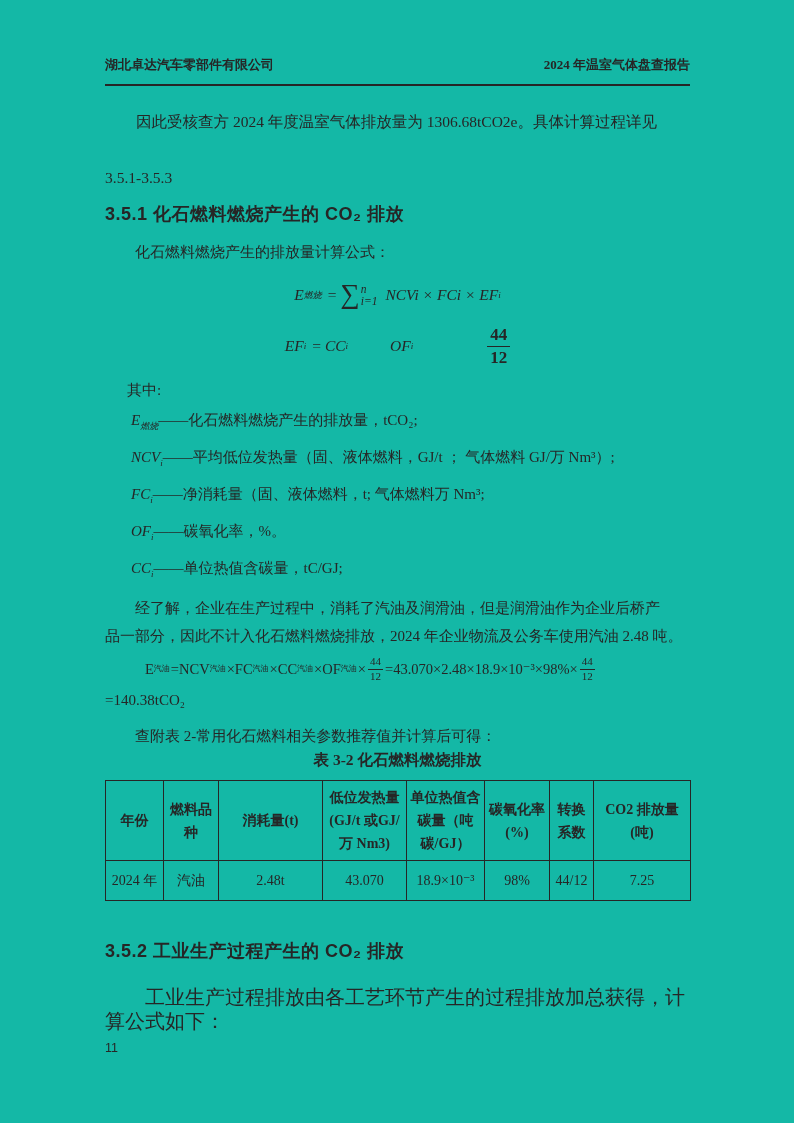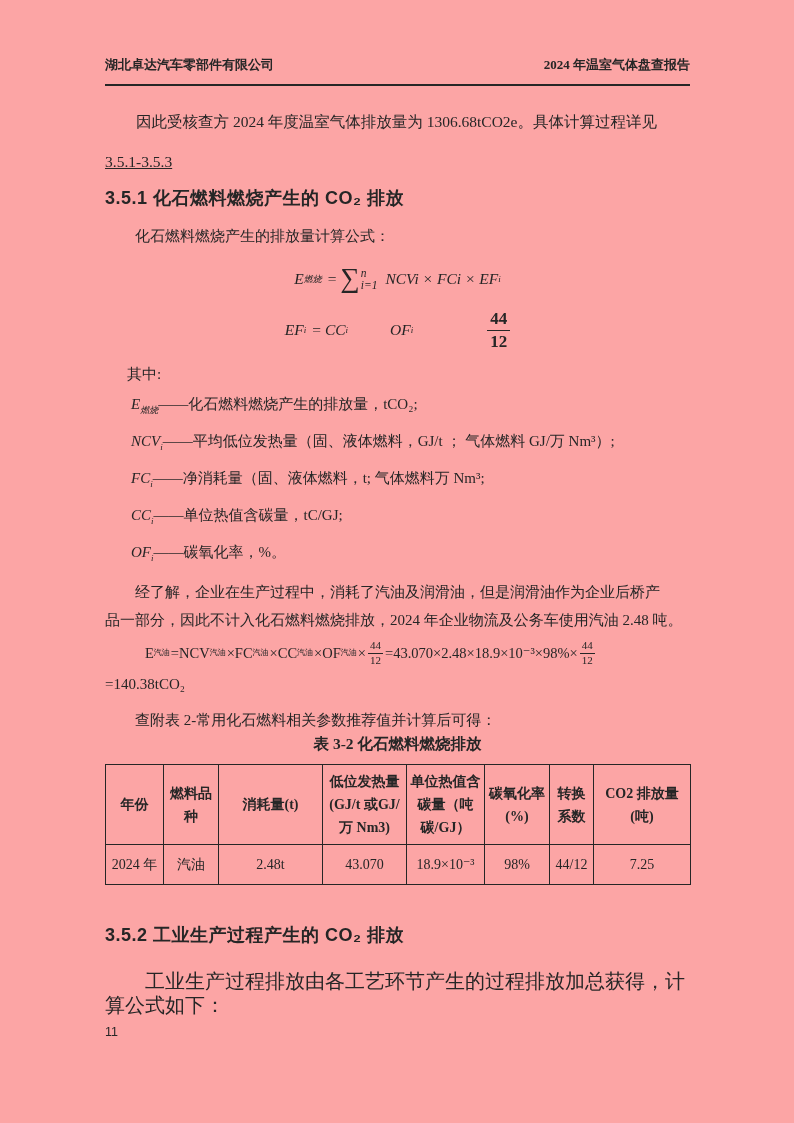--- a/index.html
+++ b/index.html
@@ -1,36 +1,36 @@
 <!DOCTYPE html>
 <html><head>
 <meta charset="utf-8">
 <style>
   html,body{margin:0;padding:0;background:#ffffff;}
   .page{
     position:relative;
     width:794px;height:1123px;
     box-sizing:border-box;
-    background:#fca5a5;
+    background:#14b8a6;
     color:#262626;
     padding:54px 104px 0 105px;
     overflow:hidden;
     font-family:"Liberation Serif","DejaVu Serif",serif;
   }
   
   .hdr{
     display:flex;justify-content:space-between;align-items:flex-end;
     font-size:13px;font-weight:bold;line-height:22px;
     padding-bottom:8px;border-bottom:2px solid #262626;
   }
   
   .p{font-size:15.5px;line-height:24px;margin:0;}
   .ind{text-indent:2em;}
   .intro1{margin-top:24px;}
-  .intro2{margin-top:16px;text-decoration:underline;}
+  .intro2{margin-top:32px;}
   
   .sec-h{
     font-family:"Liberation Sans","DejaVu Sans",sans-serif;
     font-weight:bold;font-size:18px;line-height:24px;
     margin:12px 0 0 0;letter-spacing:0.5px;
   }
   .h351{margin-top:12px;}
   .h352{margin-top:38px;}
   .formula-intro{margin-top:14px;font-size:15px;}
   
@@ -130,24 +130,24 @@
     <div class="def">
       <span class="it">E</span><span class="sub">燃烧</span><span class="desc">——化石燃料燃烧产生的排放量，tCO₂;</span>
     </div>
     <div class="def">
       <span class="it">NCV</span><span class="sub">i</span><span class="desc">——平均低位发热量（固、液体燃料，GJ/t ； 气体燃料 GJ/万 Nm³）;</span>
     </div>
     <div class="def">
       <span class="it">FC</span><span class="sub">i</span><span class="desc">——净消耗量（固、液体燃料，t; 气体燃料万 Nm³;</span>
     </div>
     <div class="def">
+      <span class="it">OF</span><span class="sub">i</span><span class="desc">——碳氧化率，%。</span>
+    </div>
+    <div class="def">
       <span class="it">CC</span><span class="sub">i</span><span class="desc">——单位热值含碳量，tC/GJ;</span>
-    </div>
-    <div class="def">
-      <span class="it">OF</span><span class="sub">i</span><span class="desc">——碳氧化率，%。</span>
     </div>
   </div>
 
   <p class="para ind p">经了解，企业在生产过程中，消耗了汽油及润滑油，但是润滑油作为企业后桥产</p>
   <p class="para p" style="margin-top:0;">品一部分，因此不计入化石燃料燃烧排放，2024 年企业物流及公务车使用汽油 2.48 吨。</p>
 
   <div class="gasf">
     <span>E</span>
       <span class="subcjk">汽油</span>
     <span>=NCV</span>

